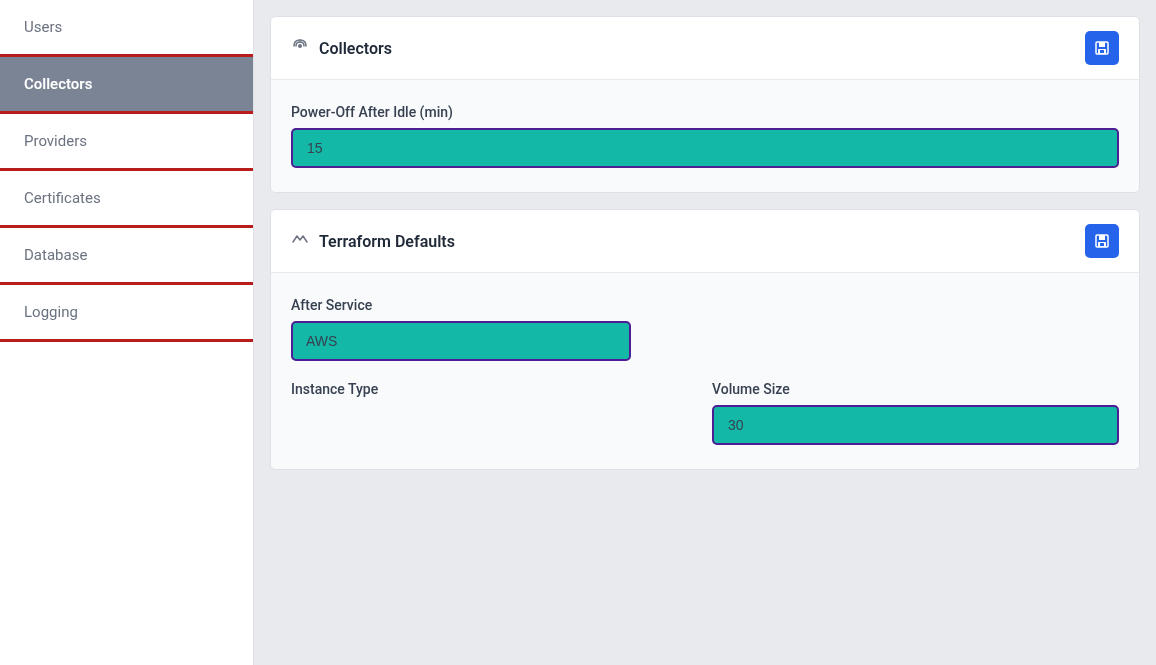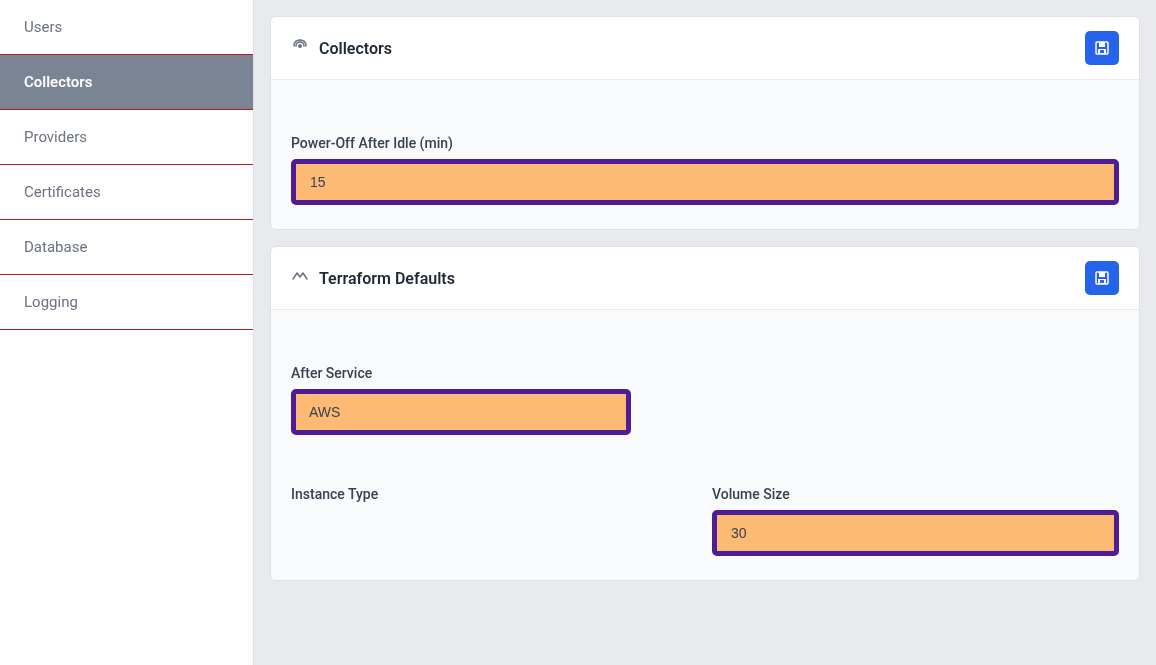--- a/index.html
+++ b/index.html
@@ -23,21 +23,21 @@
       background: #ffffff;
       border-right: 1px solid #dde1e7;
       display: flex;
       flex-direction: column;
       flex-shrink: 0;
     }
 
     .sidebar-item {
       padding: 18px 24px;
       cursor: pointer;
-      border-bottom: 1px solid #b91c1c;
+      border-bottom: 3px solid #b91c1c;
       font-size: 15px;
       color: #6b7280;
       font-weight: 400;
     }
 
     .sidebar-item.active {
       background: #7a8494;
       color: #ffffff;
       font-weight: 600;
     }
@@ -101,43 +101,42 @@
       font-size: 16px;
     }
 
     .card-body {
       padding: 24px 20px;
       background: #f9fafb;
     }
 
     .form-group {
       margin-bottom: 20px;
-      margin-top: 31px;
     }
 
     .form-group:last-child {
       margin-bottom: 0;
     }
 
     .form-label {
       font-size: 14px;
       font-weight: 500;
       color: #374151;
       margin-bottom: 8px;
       display: block;
     }
 
     .form-input {
       width: 100%;
       padding: 10px 14px;
-      border: 5px solid #4c1d95;
+      border: 2px solid #4c1d95;
       border-radius: 5px;
       font-size: 14px;
       color: #374151;
-      background: #fdba74;
+      background: #14b8a6;
       outline: none;
     }
 
     .form-row {
       display: flex;
       gap: 14px;
     }
 
     .form-col {
       flex: 1;

